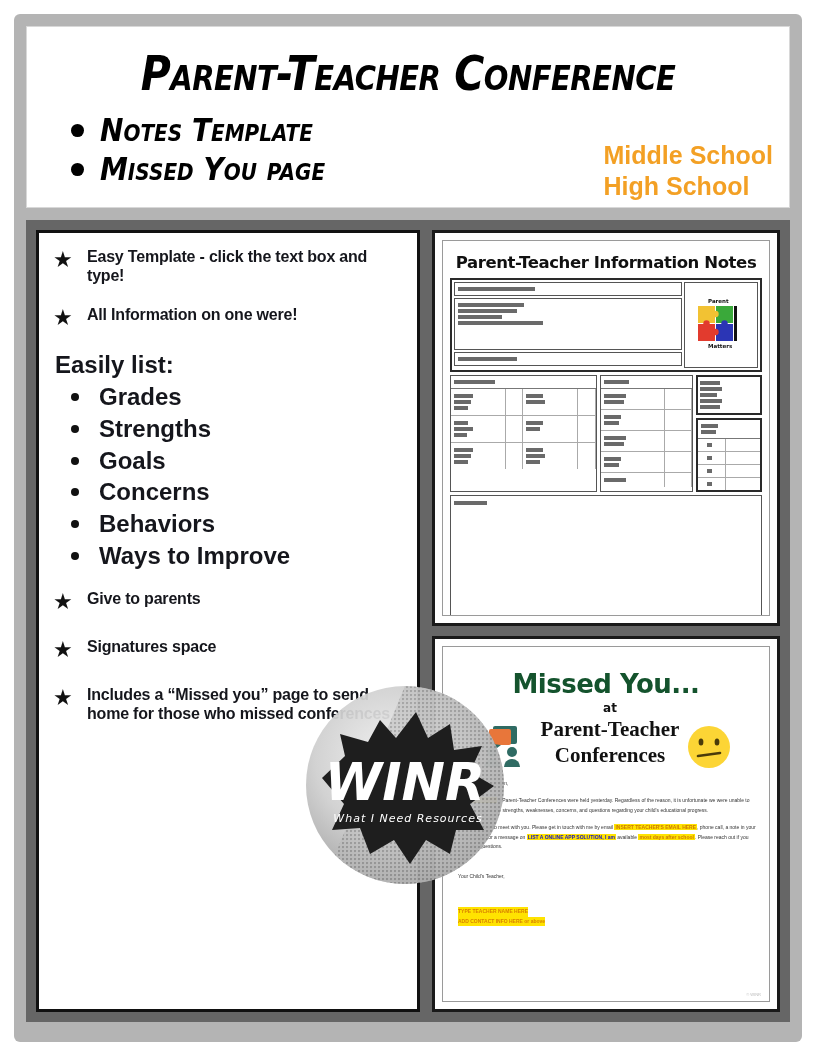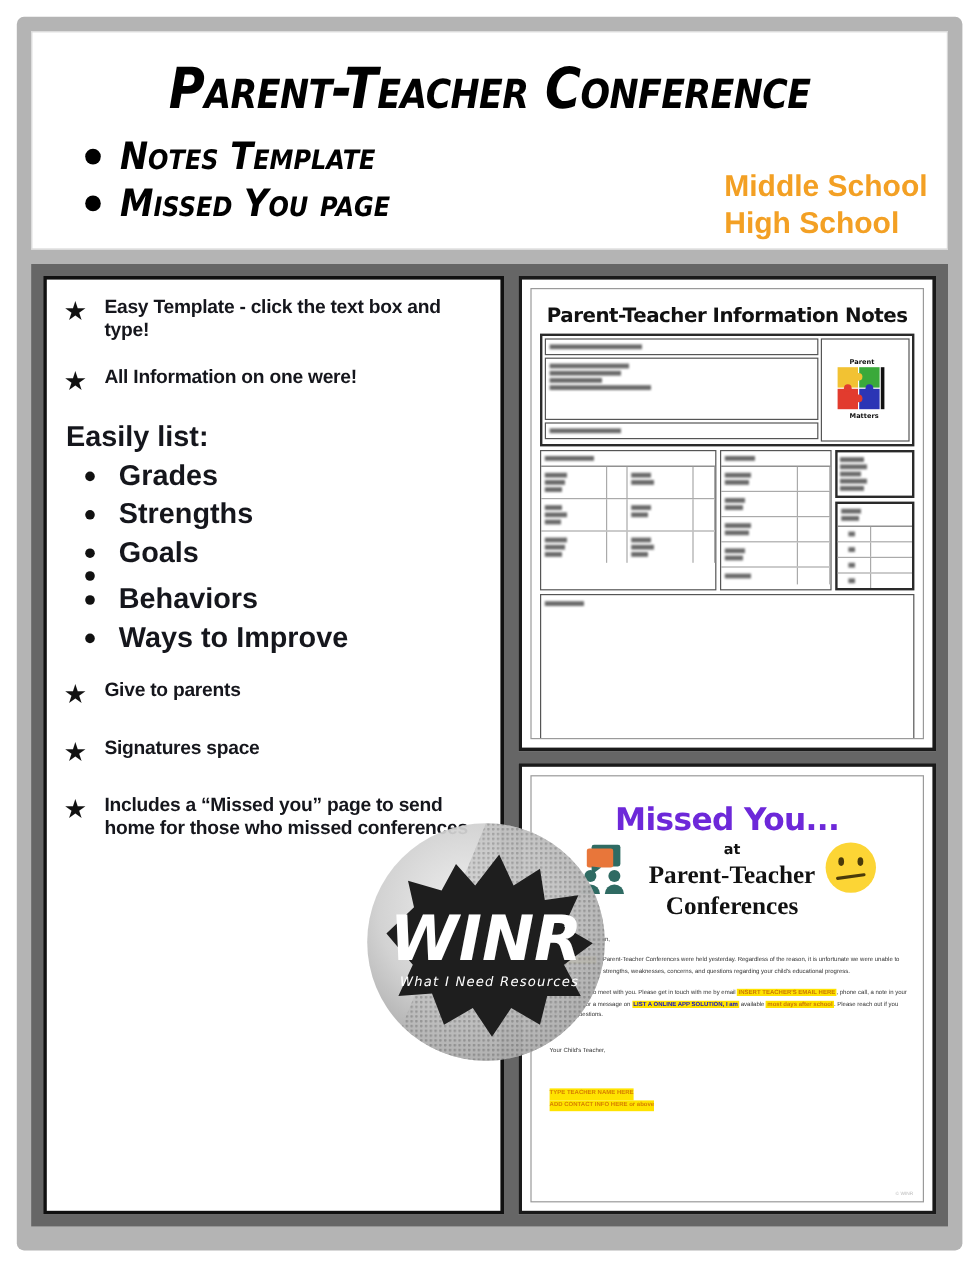--- a/index.html
+++ b/index.html
@@ -232,25 +232,25 @@
   .nt-comments {
     border: 1px solid #555; margin-top: 3px; height: 138px; padding: 3px;
   }
 
   
   .my-title {
     font-family: "DejaVu Sans", sans-serif;
     font-weight: bold;
     font-size: 26px;
     text-align: center;
-    color: #6d28d9;
+    color: #14532d;
     margin-top: 16px;
     letter-spacing: -0.5px;
   }
-  .my-mid { display: flex; align-items: flex-start; justify-content: center; gap: 8px; margin-top: 2px; }
+  .my-mid { display: flex; align-items: flex-end; justify-content: center; gap: 8px; margin-top: 2px; }
   .my-at {
     font-family: "DejaVu Sans", sans-serif; font-weight: bold;
     font-size: 12px; text-align: center; color: #111; line-height: 1.25;
   }
   .my-at .l2 { font-size: 21px; font-family: Liberation Serif, serif; }
   .letter { padding: 10px 6px 0 8px; font-size: 5px; line-height: 1.9; color: #333; }
   .ltxt { margin-bottom: 8px; }
   .hl { background: #ffe300; color: #cc7a00; font-weight: bold; padding: 0 1px; }
   .hl2 { background: #ffe300; color: #1111cc; font-weight: bold; padding: 0 1px; }
   .sig-block { margin-top: 20px; }
@@ -306,20 +306,21 @@
           <li class="easy-item">
             <span class="bdot"></span>
             <span>Strengths</span>
           </li>
           <li class="easy-item">
             <span class="bdot"></span>
             <span>Goals</span>
           </li>
           <li class="easy-item">
             <span class="bdot"></span>
+            <span>Concerns</span>
           </li>
           <li class="easy-item">
             <span class="bdot"></span>
             <span>Behaviors</span>
           </li>
           <li class="easy-item">
             <span class="bdot"></span>
             <span>Ways to Improve</span>
           </li>
         </ul>

